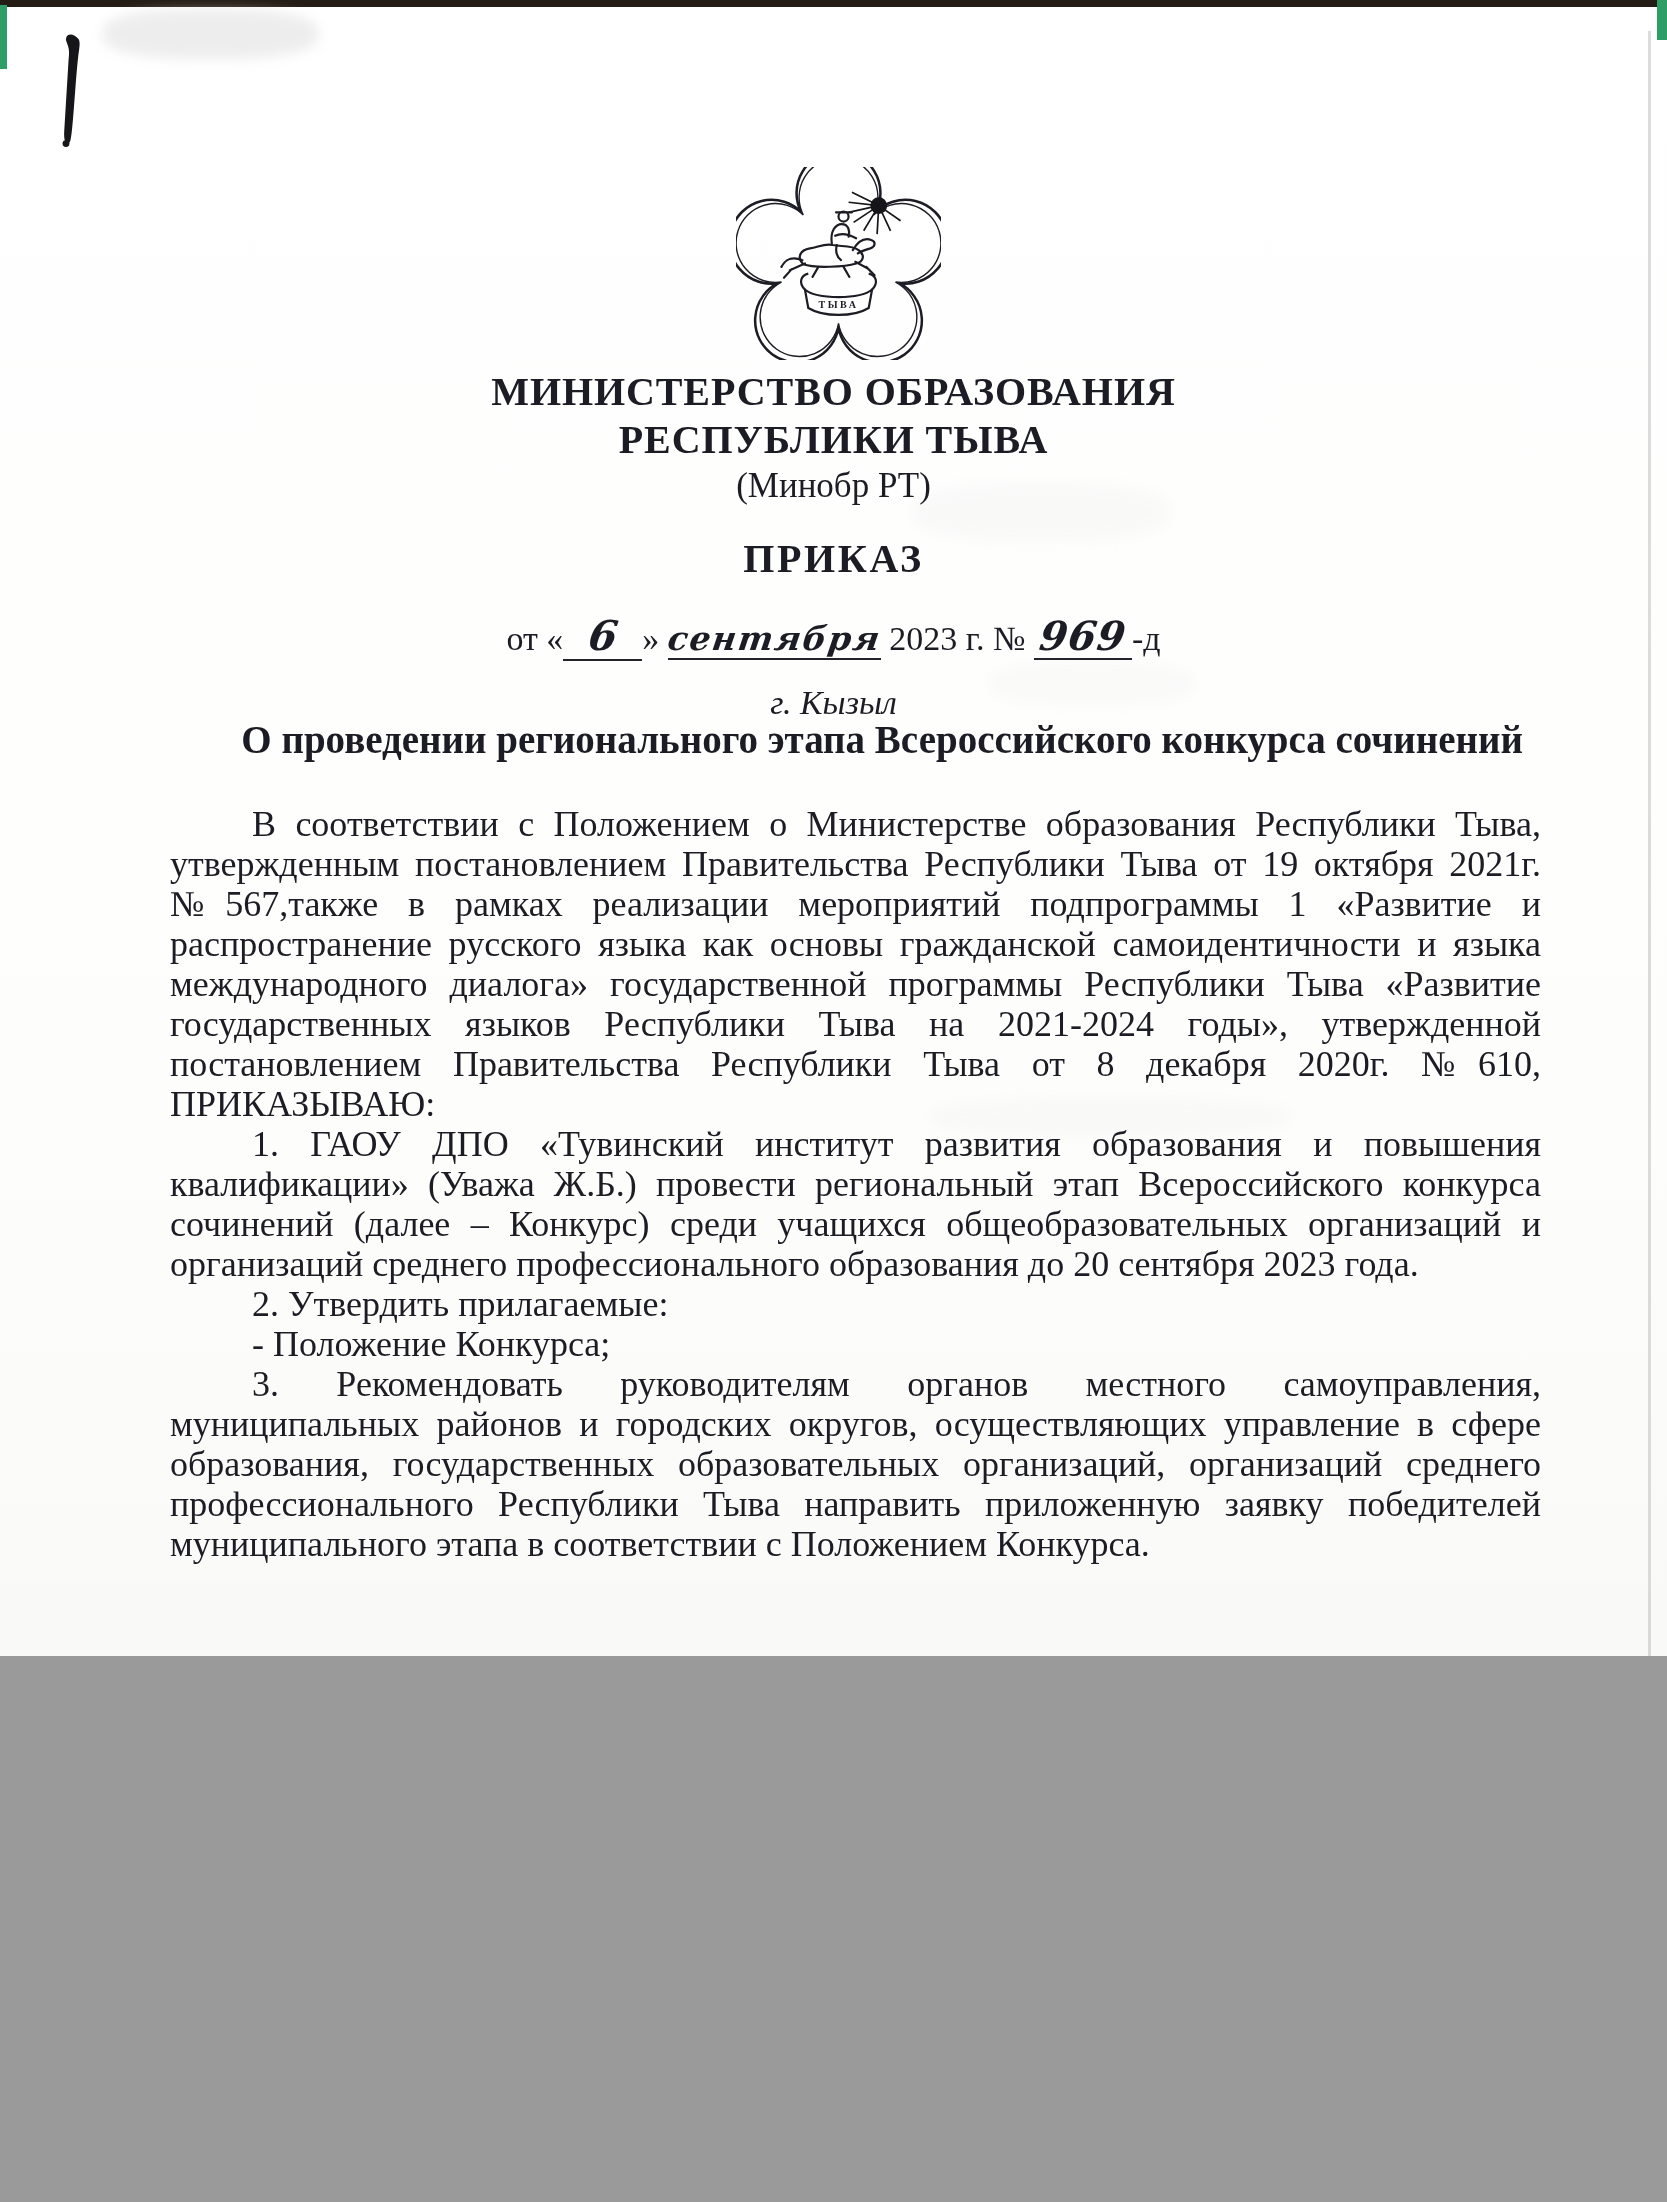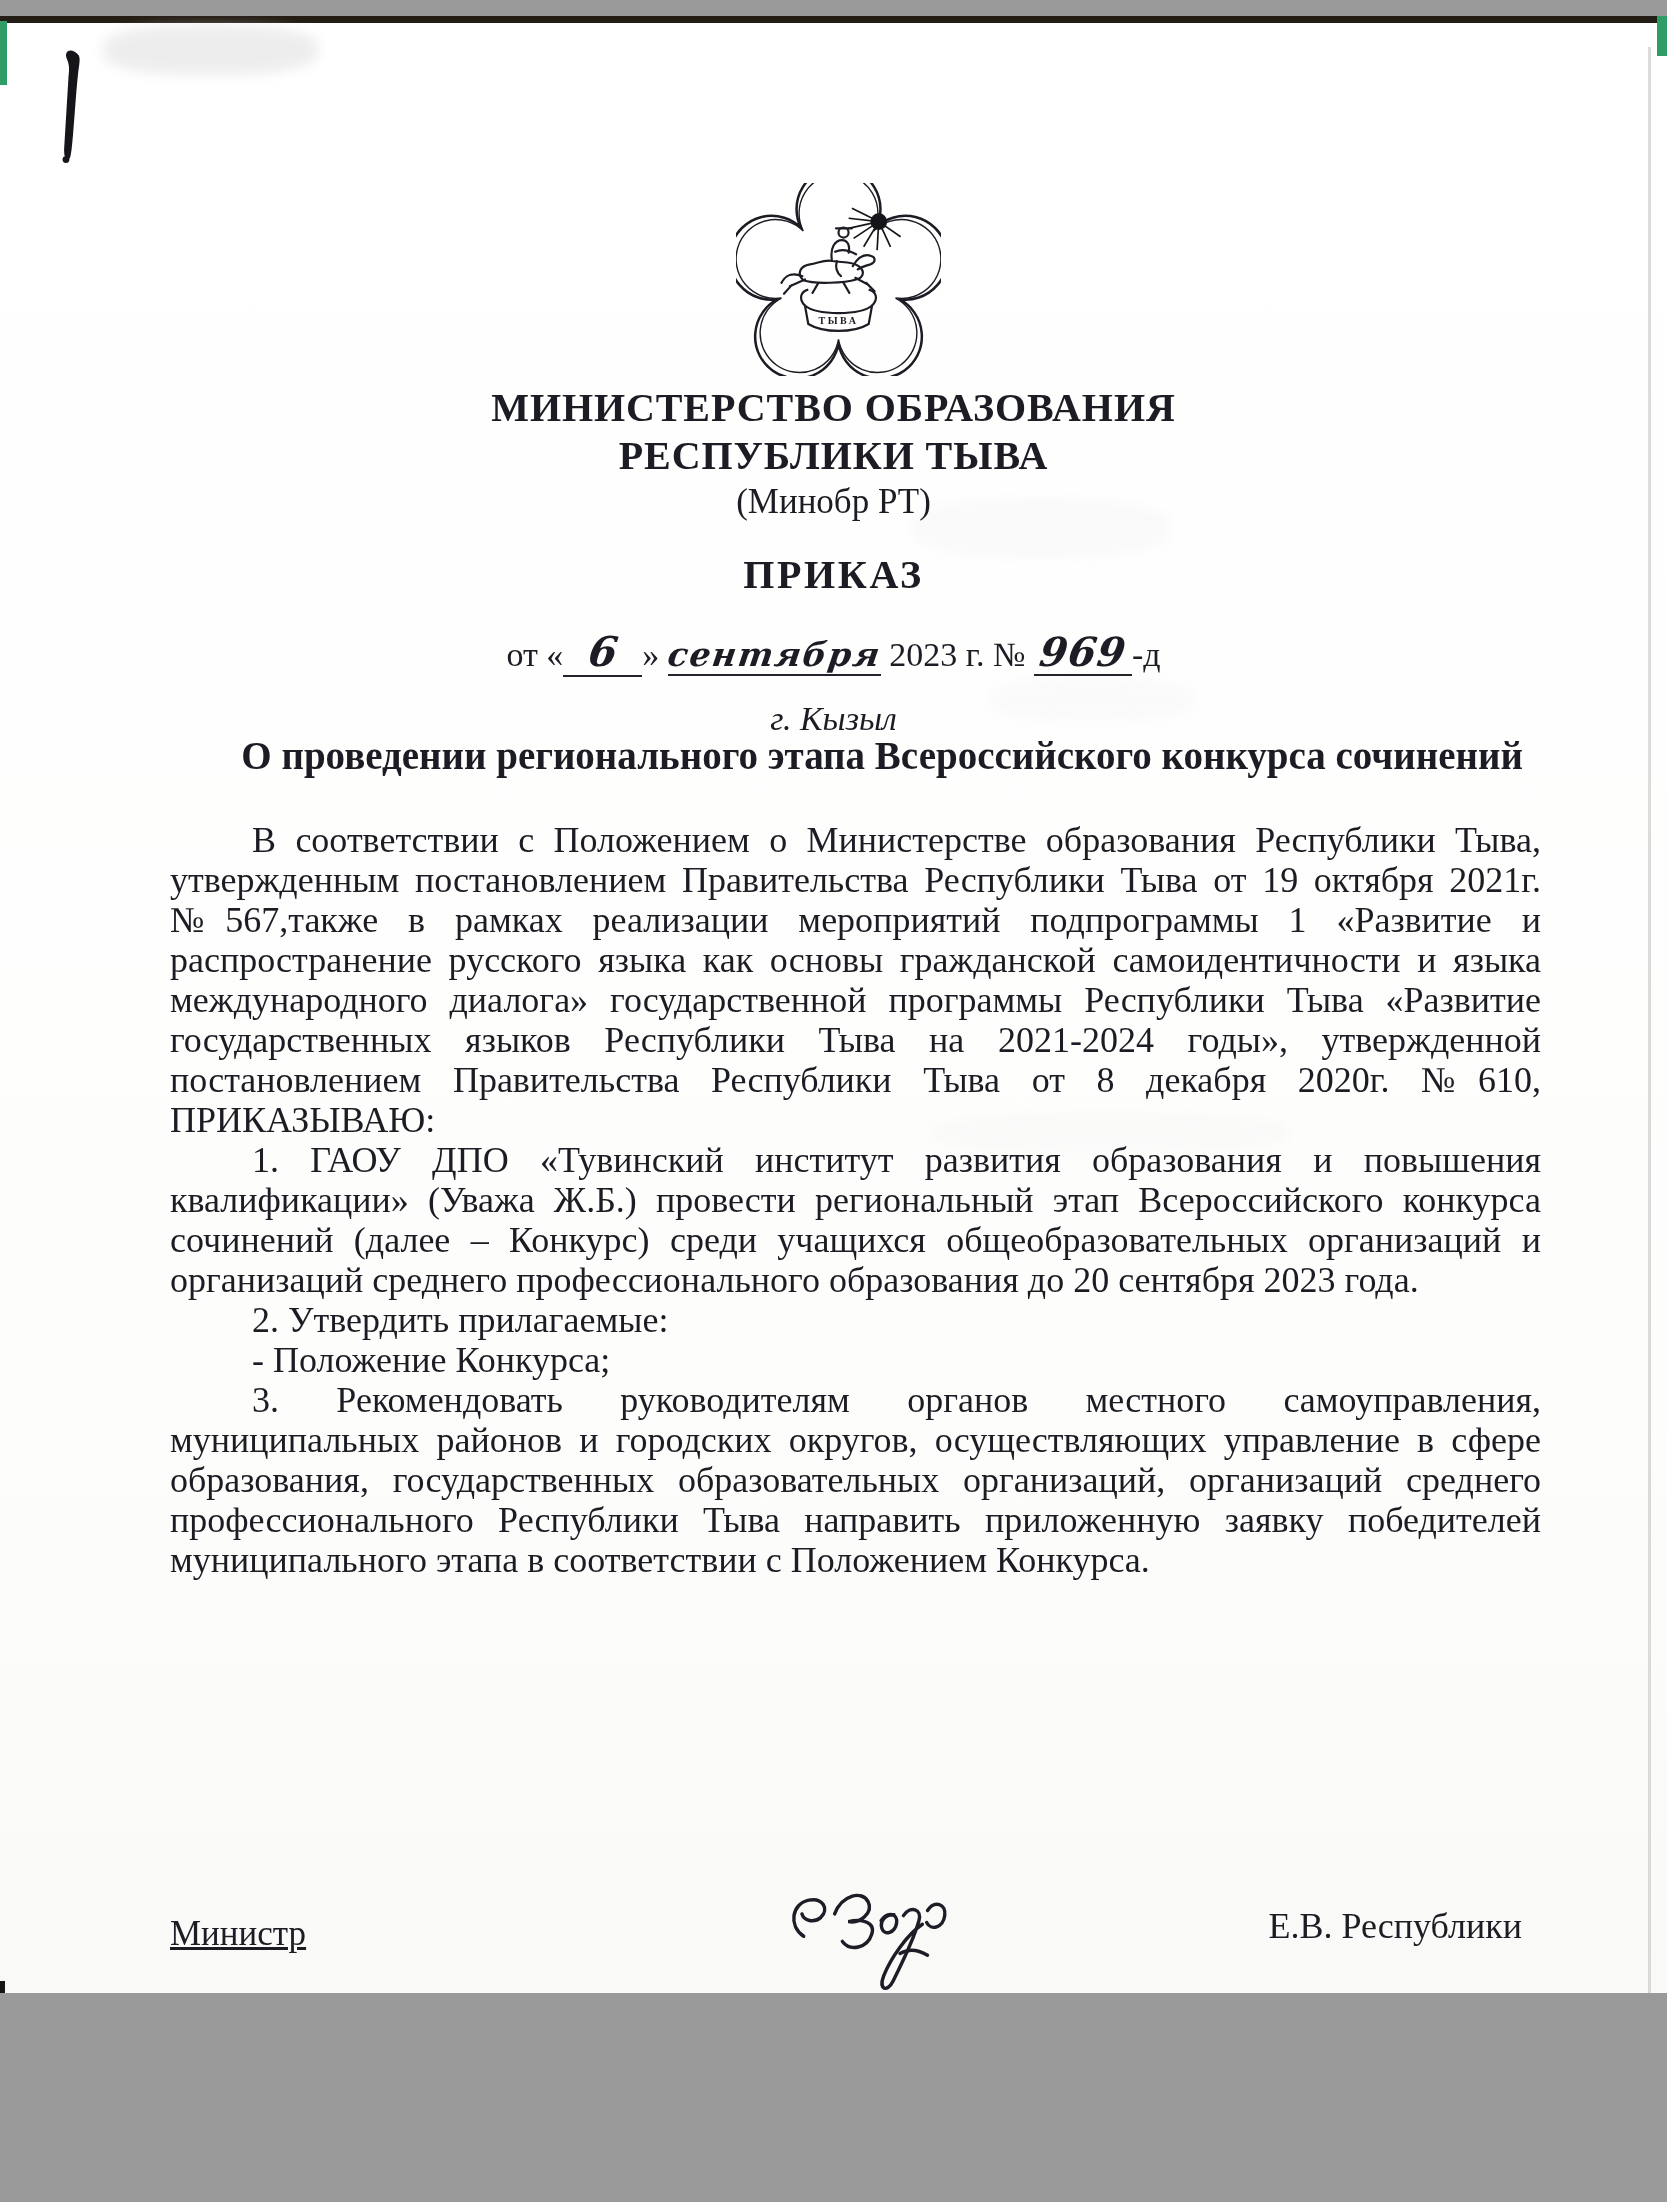--- a/index.html
+++ b/index.html
@@ -1,20 +1,20 @@
 <!DOCTYPE html>
 <html lang="ru" style="font-size:13.8px"><head>
 <meta charset="utf-8">
 <title>Scan</title>
 <style>
   html,body{margin:0;padding:0;background:#9a9a9a;}
   .page{
     position:relative;
-    width:1667px;height:1977px;
-    margin:16px auto;
+    width:1667px;height:1656px;
+    margin:0 auto;
     background:linear-gradient(180deg,#ffffff 0%,#fdfdfc 70%,#f9f9f7 100%);
     overflow:hidden;
     font-family:"Liberation Serif", serif;
     color:#1c1c24;
   }
   
   .edge-top{position:absolute;left:0;top:0;width:1667px;height:6.9px;background:#241d15;}
   .edge-green-left{position:absolute;left:0;top:5.2px;width:6.9px;height:64px;background:#2f9e66;}
   .edge-green-right{position:absolute;left:1657px;top:0;width:10.3px;height:40px;background:#2f9e66;}
   .smudge{position:absolute;background:#d9d9d9;filter:blur(6px);opacity:.45;border-radius:40%;}

